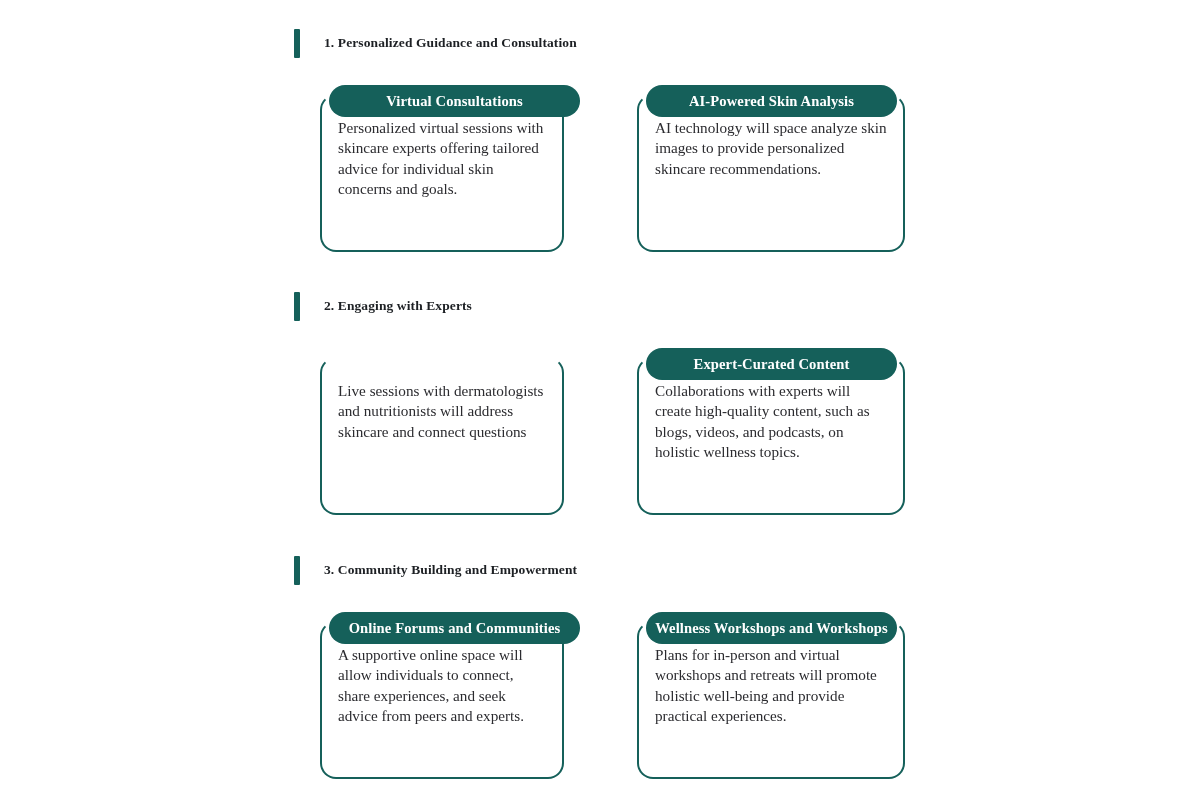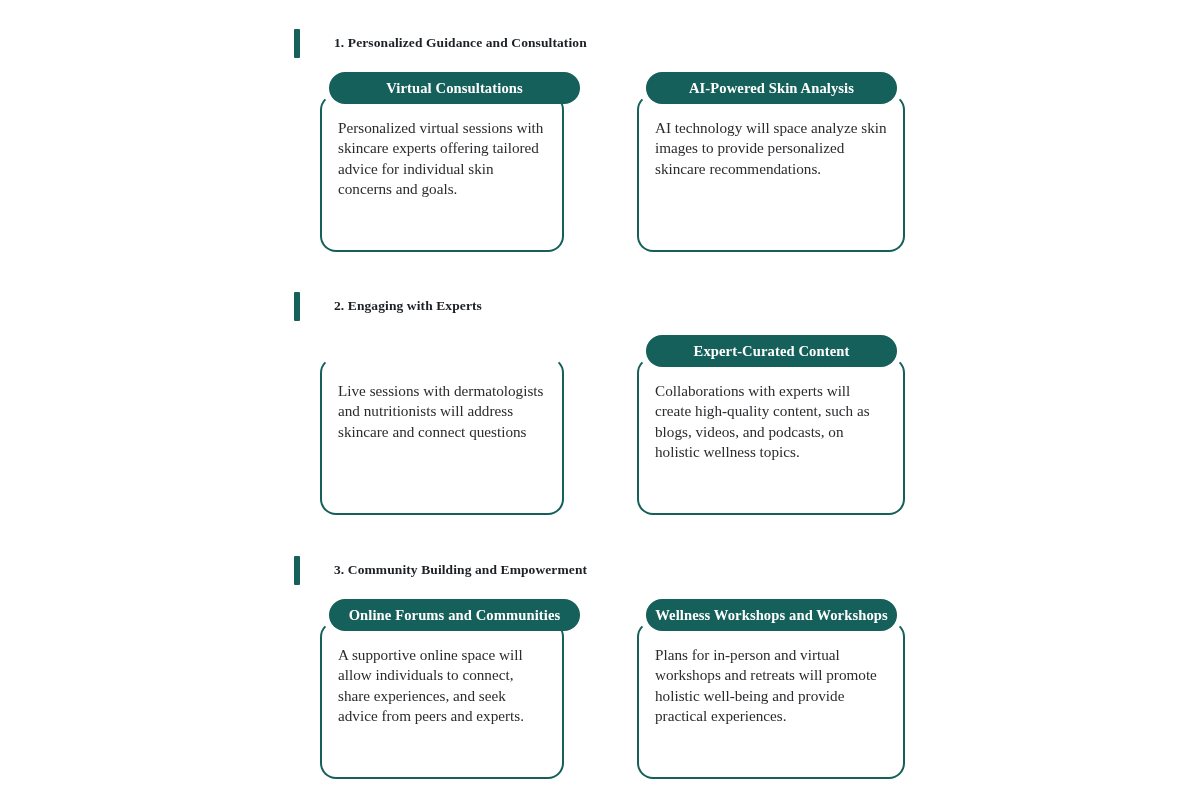--- a/index.html
+++ b/index.html
@@ -22,21 +22,21 @@
   .section {
     position: absolute;
     left: 294px;
     width: 640px;
   }
 
   .section-header {
     display: flex;
     align-items: center;
     height: 30px;
-    gap: 16px;
+    gap: 6px;
   }
   .accent-bar {
     width: 6px;
     height: 29px;
     background: #15605a;
     border-radius: 1px;
     flex: none;
   }
   .section-title {
     margin-left: 18px;
@@ -83,21 +83,21 @@
   .card-text {
     font-family: "Liberation Serif", serif;
     font-size: 15.2px;
     line-height: 20.3px;
     color: #2b2b2f;
   }
 
   
   .card-header {
     position: absolute;
-    top: 0;
+    top: 13px;
     left: 9px;
     width: 251px;
     height: 32px;
     background: #15605a;
     border-radius: 16px;
     display: flex;
     align-items: center;
     justify-content: center;
     z-index: 2;
   }

